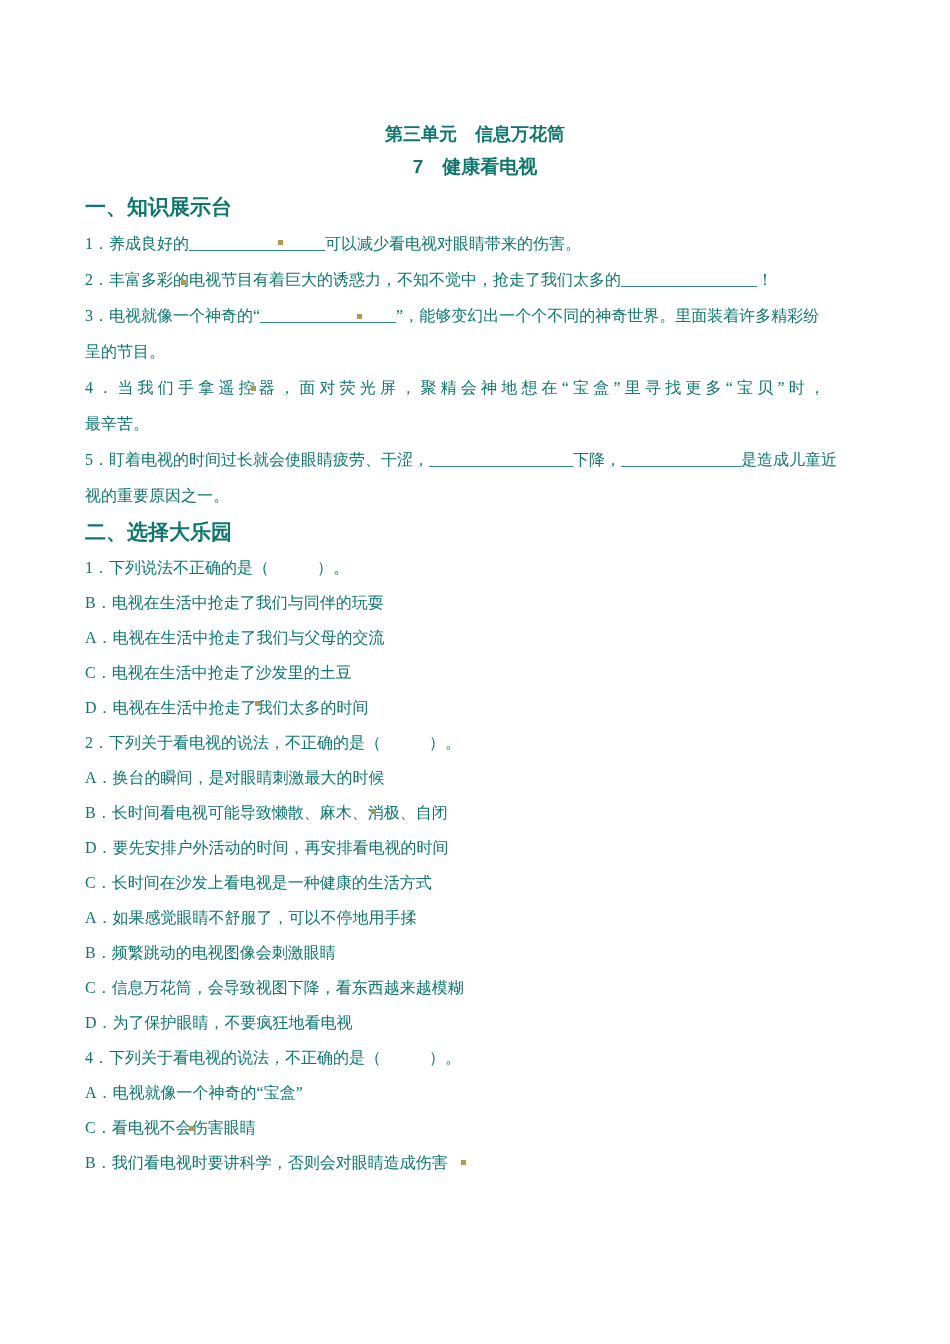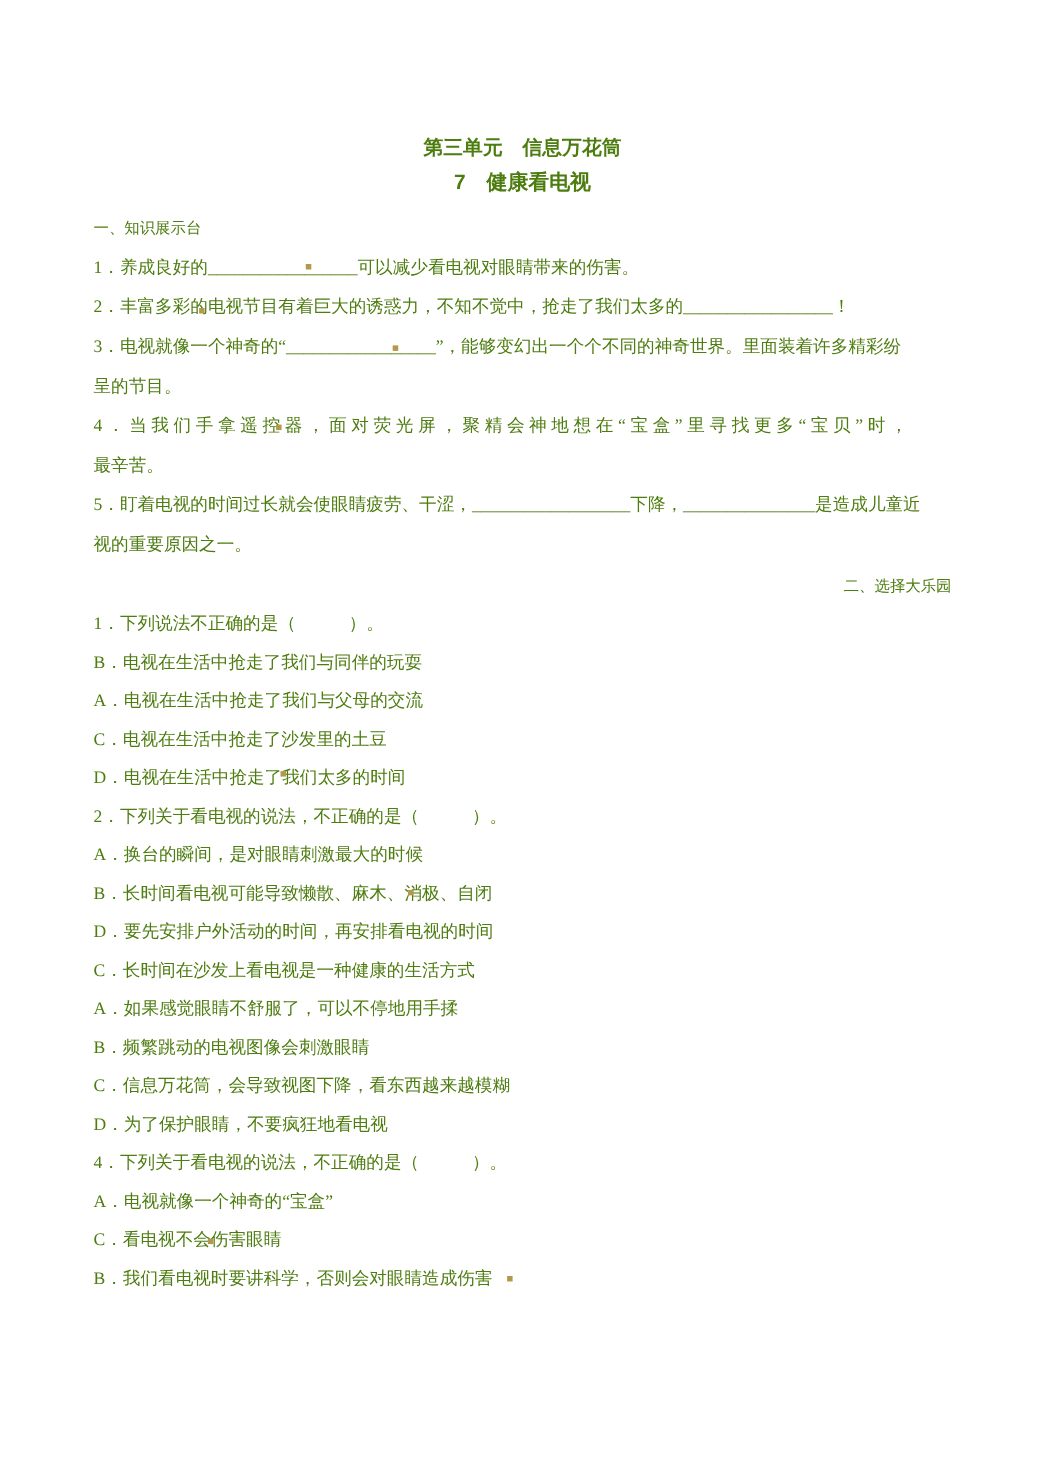--- a/index.html
+++ b/index.html
@@ -7,21 +7,21 @@
     padding: 0;
     background: #ffffff;
   }
   .page {
     position: relative;
     width: 950px;
     height: 1344px;
     background: #ffffff;
     overflow: hidden;
     font-family: "Liberation Serif", "DejaVu Serif", serif;
-    color: #4d7c0f;
+    color: #0f766e;
   }
   .content {
     position: absolute;
     left: 85px;
     top: 122px;
     width: 780px;
     font-size: 16px;
   }
   .doc-title {
     text-align: center;
@@ -29,30 +29,29 @@
     font-size: 18px;
     line-height: 24px;
     margin-bottom: 9px;
     font-family: "Liberation Sans", "DejaVu Sans", sans-serif;
   }
   .doc-title.sub {
     font-size: 19px;
     margin-bottom: 15px;
   }
   .sec-heading {
-    font-weight: normal;
-    font-size: 14px;
+    font-weight: bold;
+    font-size: 21px;
     line-height: 26px;
     margin-bottom: 6px;
     font-family: "Liberation Sans", "DejaVu Sans", sans-serif;
   }
   .sec-heading.s2 {
     line-height: 36px;
     margin-bottom: 0;
-    text-align: right;
   }
   .fline {
     line-height: 36px;
     white-space: nowrap;
   }
   .fline.wide {
     letter-spacing: 4.2px;
   }
   .cline {
     line-height: 35px;

